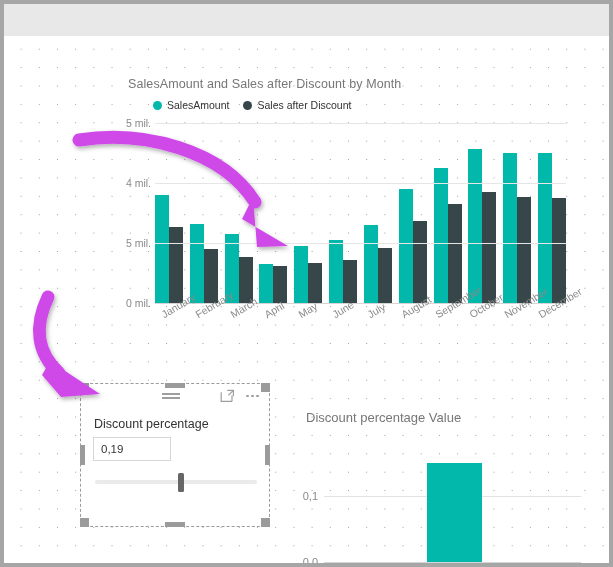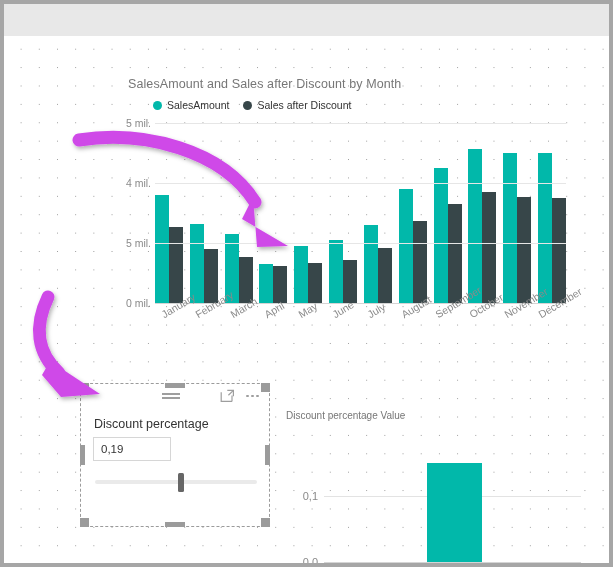--- a/index.html
+++ b/index.html
@@ -127,22 +127,22 @@
     position: absolute; left: 97px; top: 89px;
     width: 6px; height: 19px; background: #666666; border-radius: 1.5px;
   }
 
   
   #cardviz {
     position: absolute; left: 282px; top: 370px;
     width: 310px; height: 176px;
   }
   .ctitle {
-    position: absolute; left: 0; top: 4px;
-    font-size: 10px; color: #777777; white-space: nowrap;
+    position: absolute; left: 20px; top: 4px;
+    font-size: 13px; color: #777777; white-space: nowrap;
   }
   .cplot { position: absolute; left: 38px; top: 24px; width: 257px; height: 132px; }
   .cgrid { position: absolute; left: 0; width: 100%; height: 1px; background: #e3e3e3; }
   .cgrid.base { background: #d5d5d5; }
   .cylab {
     position: absolute; right: 100%; margin-right: 6px;
     font-size: 11px; color: #8a8a8a; transform: translateY(-50%); white-space: nowrap;
   }
   .cbar { position: absolute; bottom: 0; background: #01b8aa; }
 

